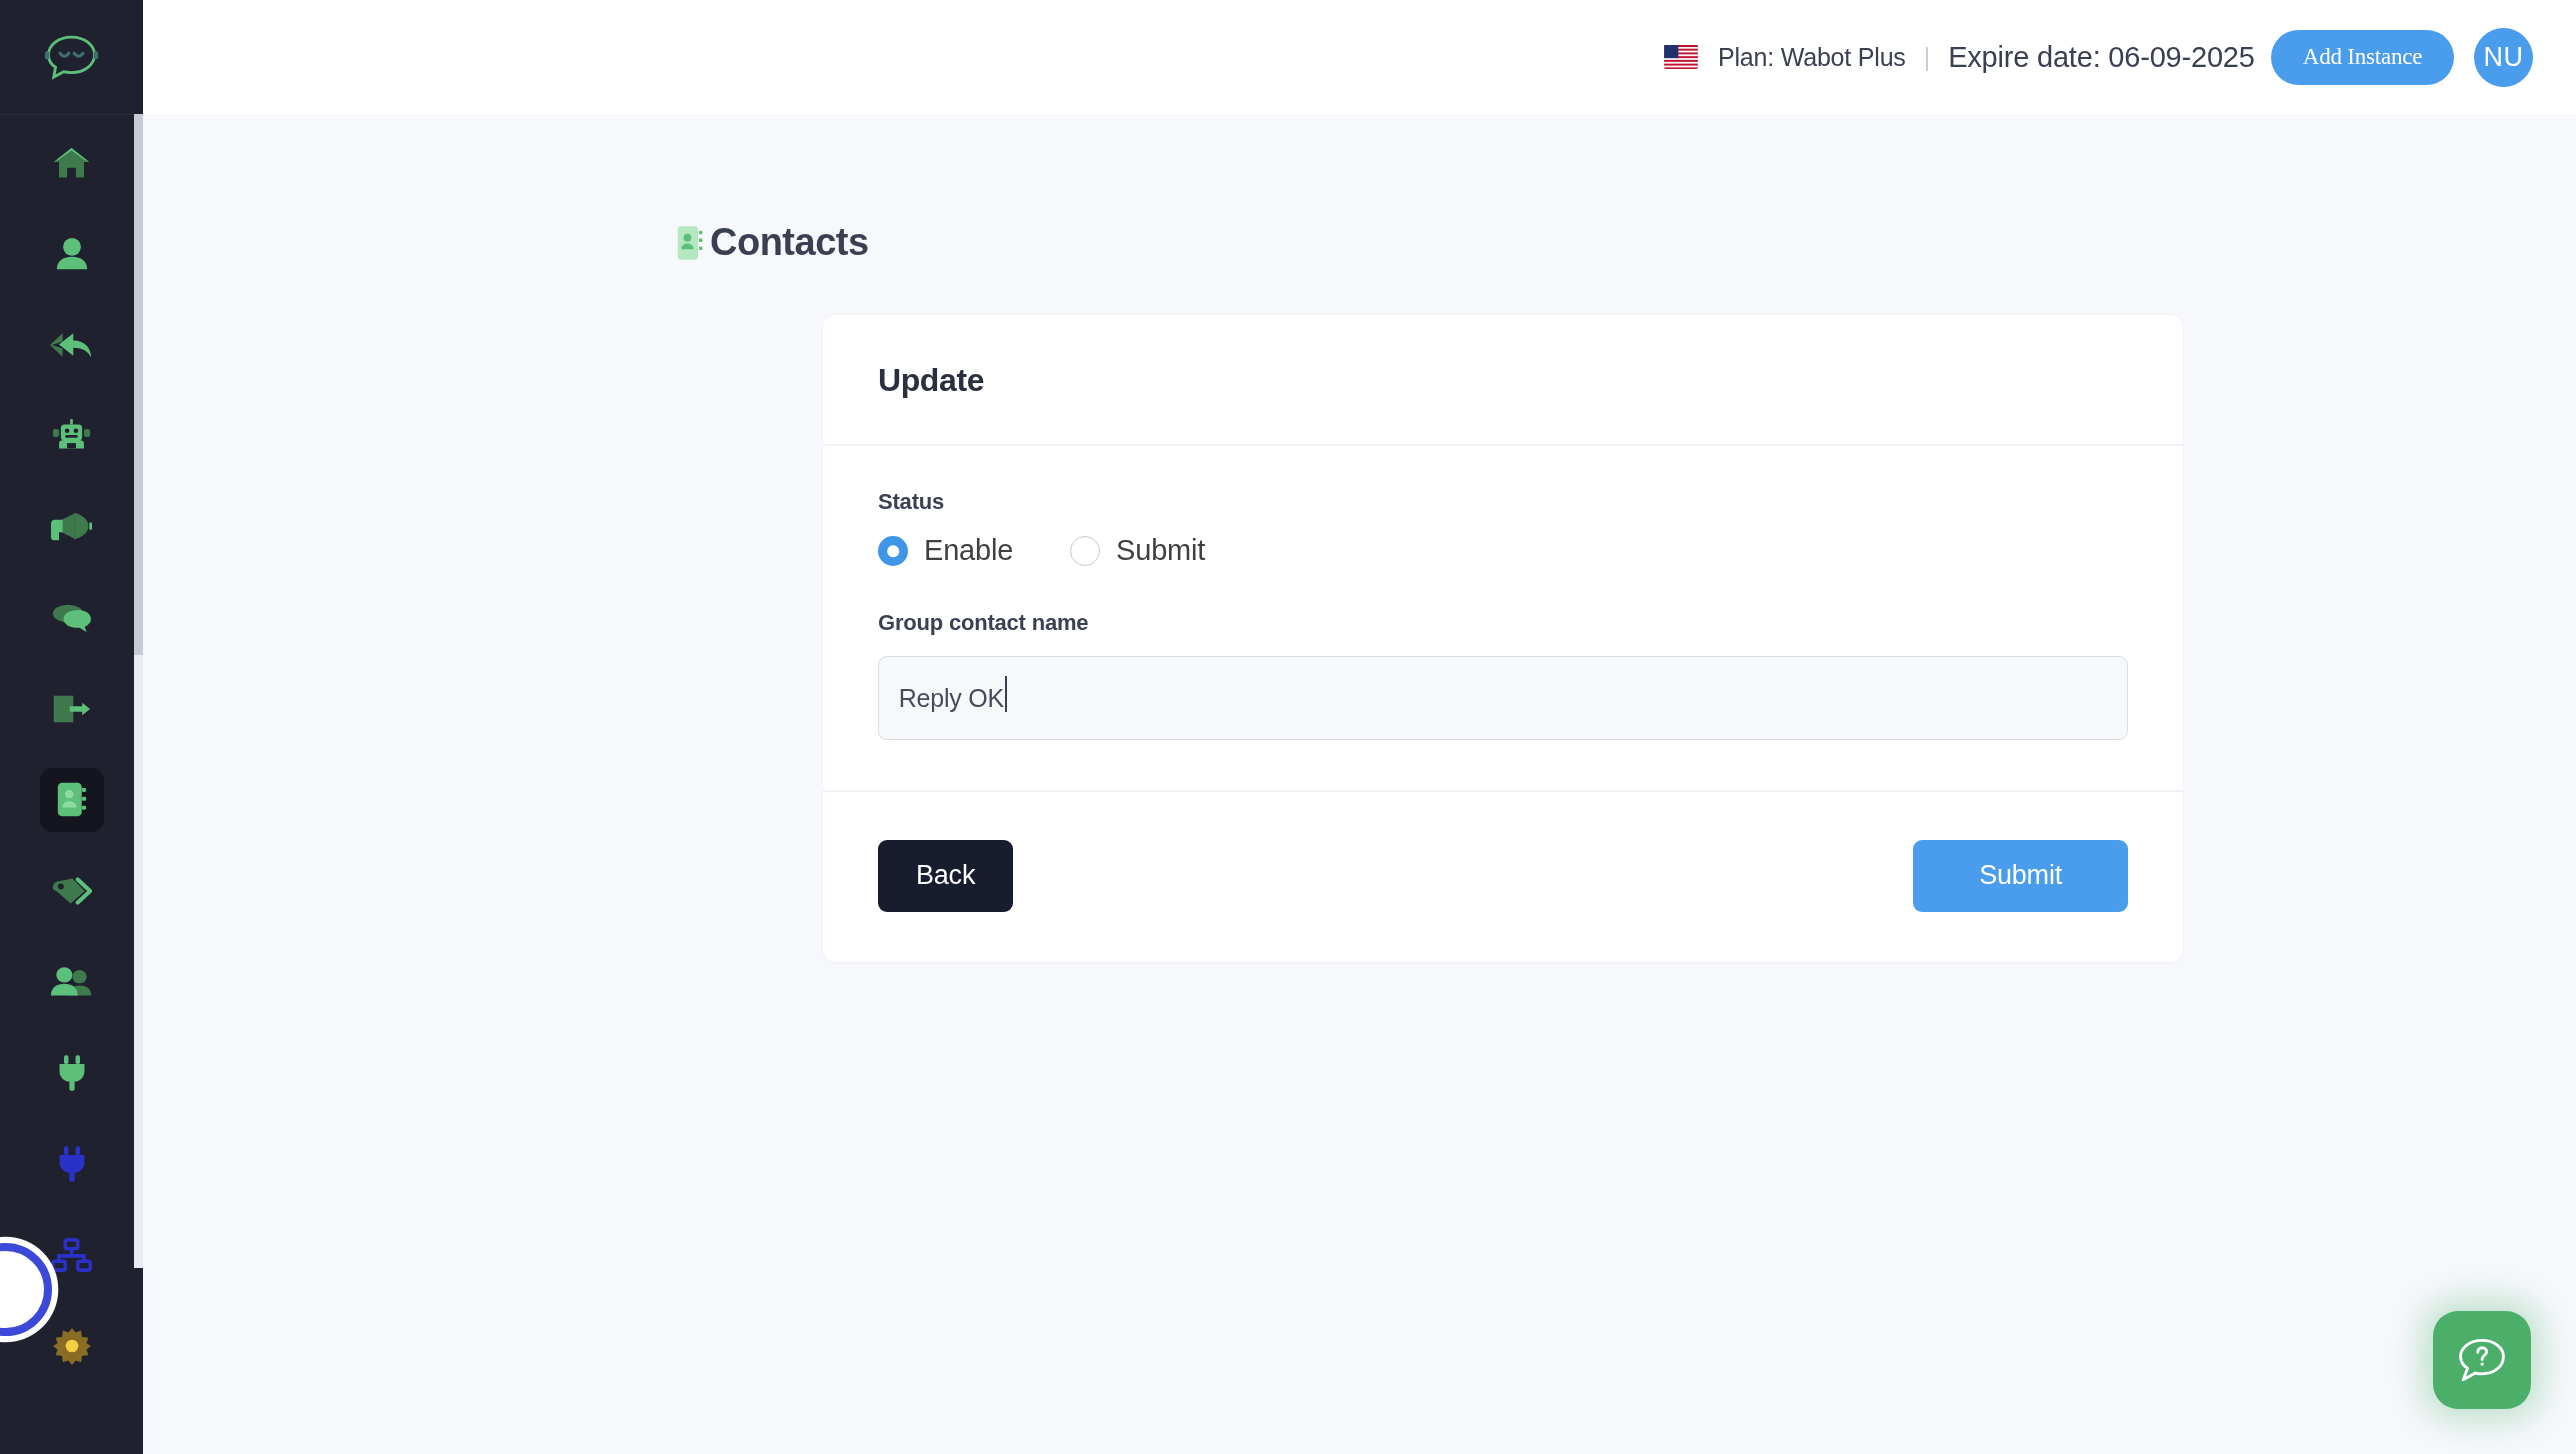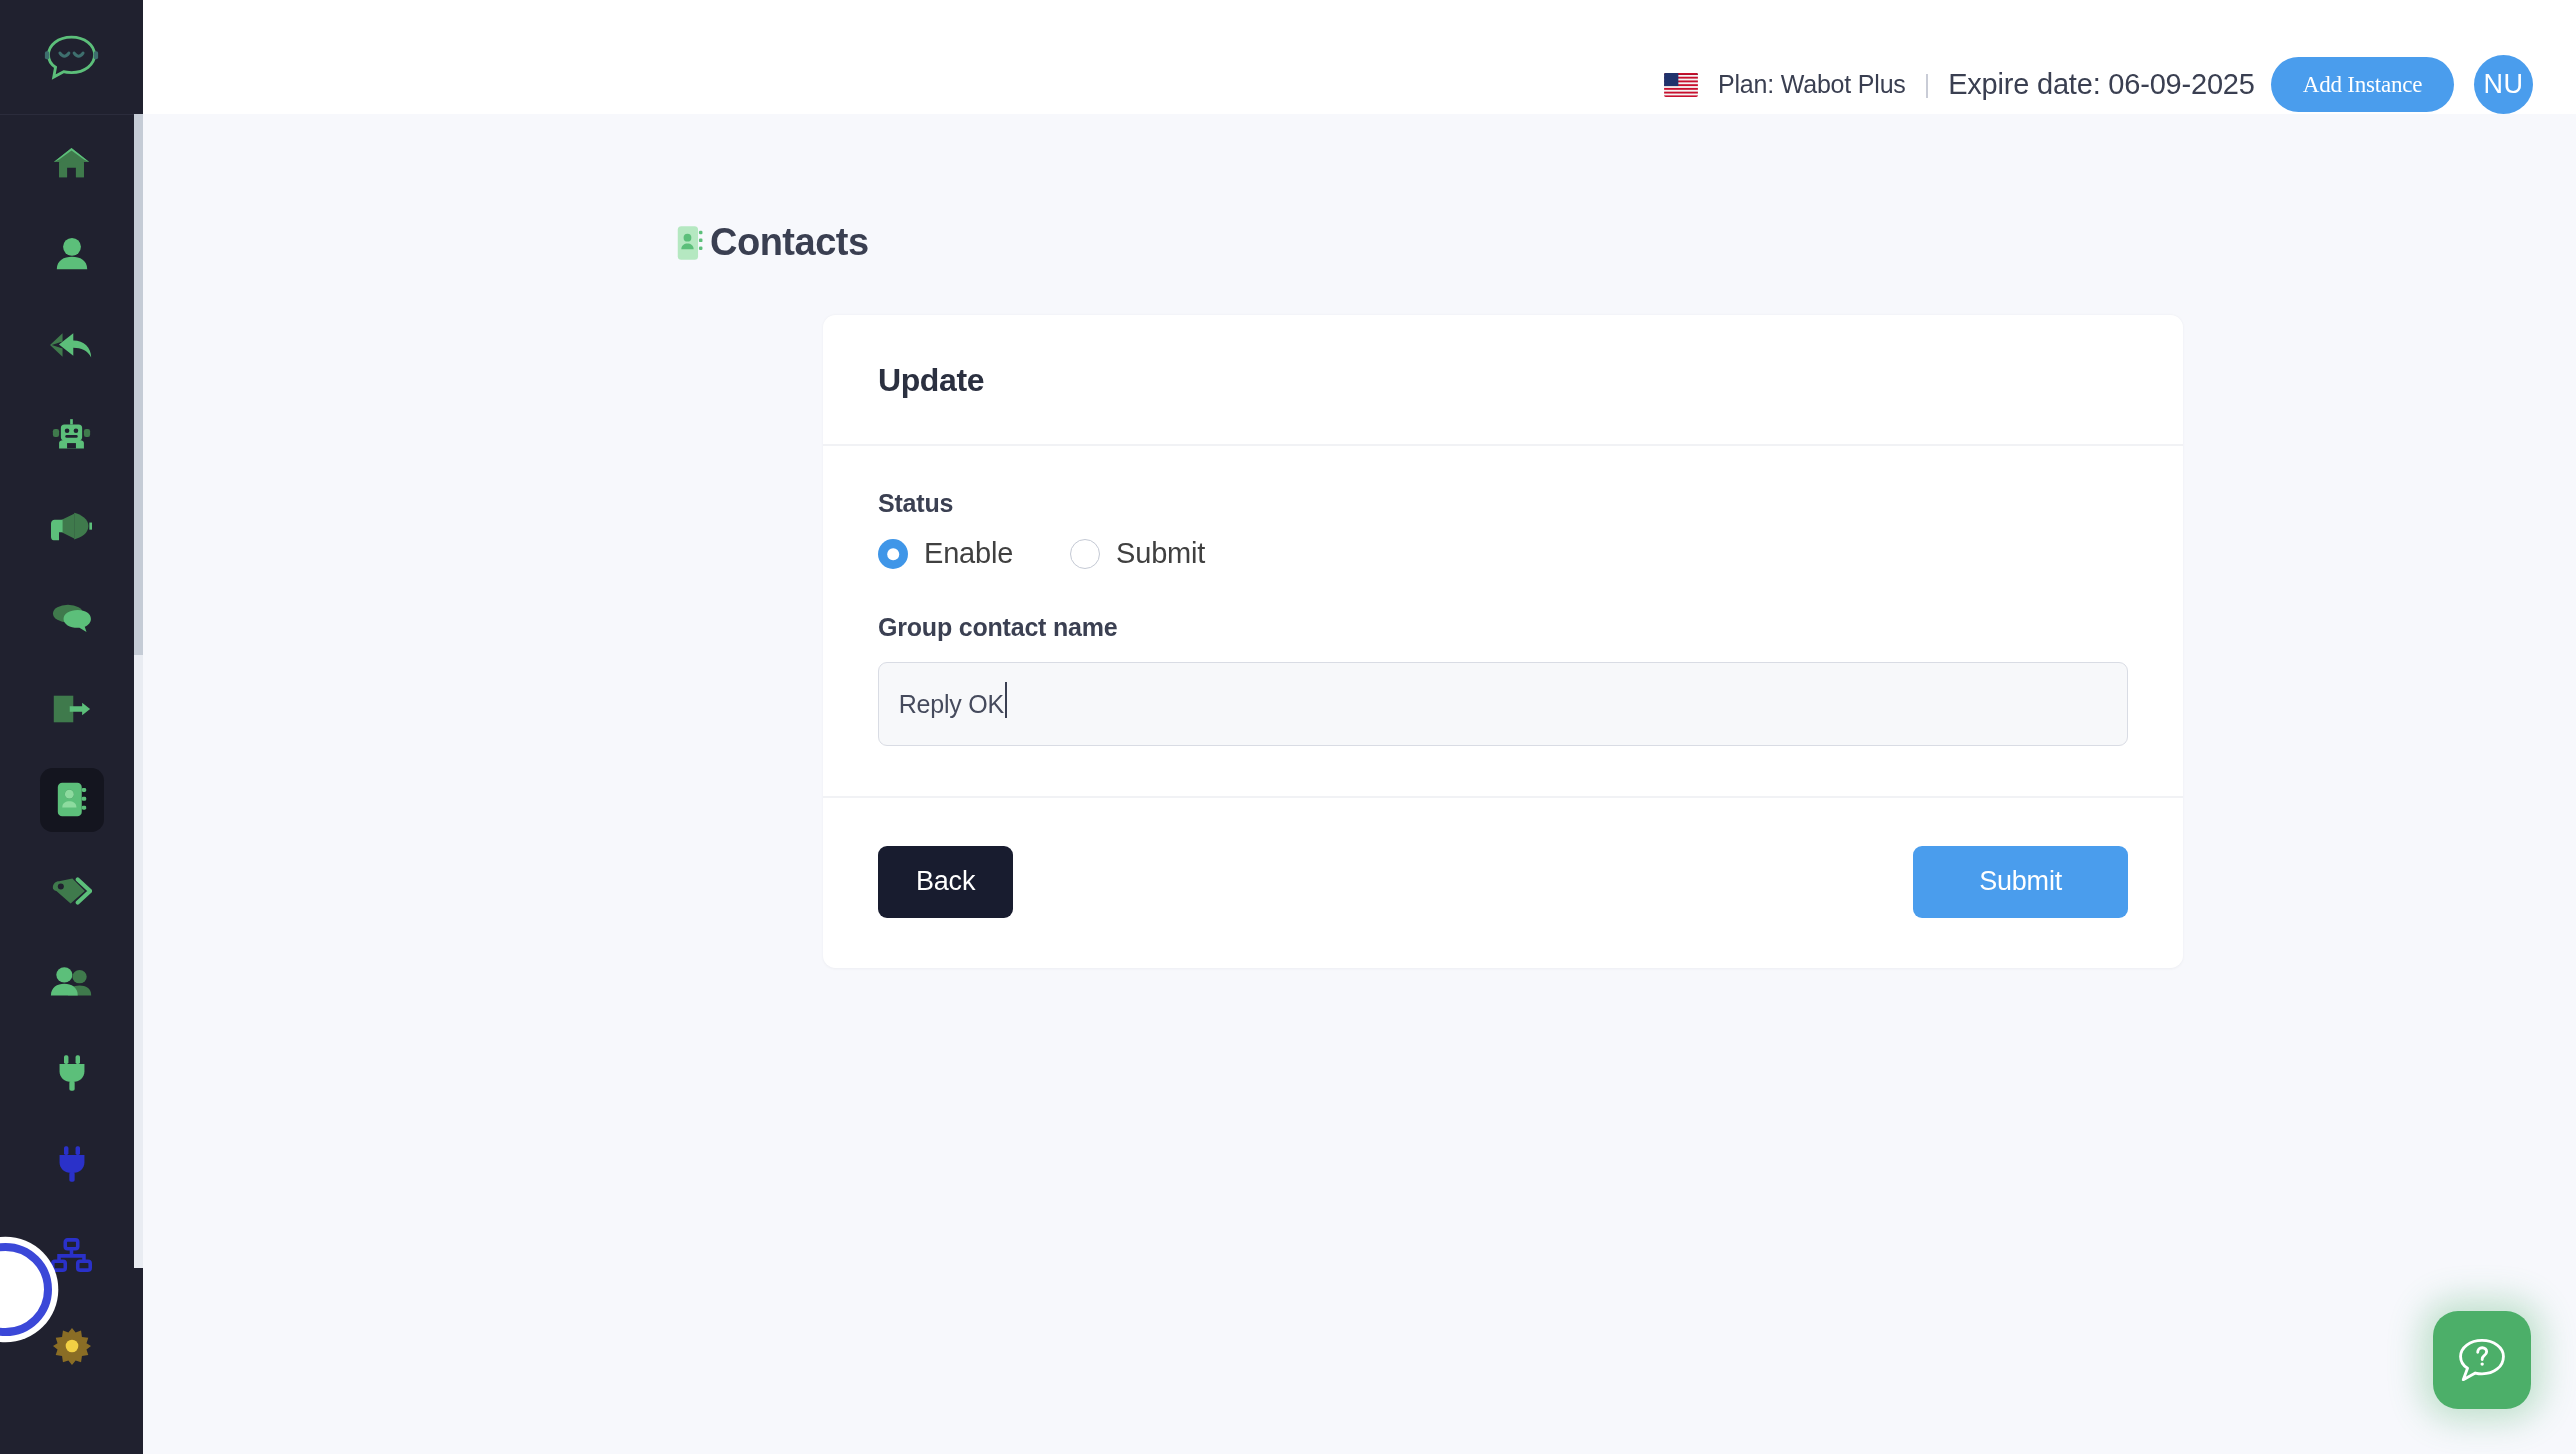--- a/index.html
+++ b/index.html
@@ -109,21 +109,21 @@
     height: 1454px;
     background: #f7f8fc;
     overflow: hidden;
   }
 
   
   .topbar {
     height: 114px;
     background: #ffffff;
     display: flex;
-    align-items: flex-end;
+    align-items: center;
     justify-content: flex-end;
     padding-right: 43px;
     padding-left: 32px;
   }
 
   .topbar-group {
     display: flex;
     align-items: center;
     gap: 0;
   }
@@ -239,21 +239,21 @@
   .card-rule {
     height: 1.8px;
     background: #f1f2f5;
   }
 
   .card-body {
     padding: 43px 55px 50px 55px;
   }
 
   .field-label {
-    font-size: 25px;
+    font-size: 22px;
     color: #3b4052;
     font-weight: bold;
     letter-spacing: -0.2px;
     margin-bottom: 19.7px;
   }
 
   .radio-row {
     display: flex;
     align-items: center;
     gap: 0;

